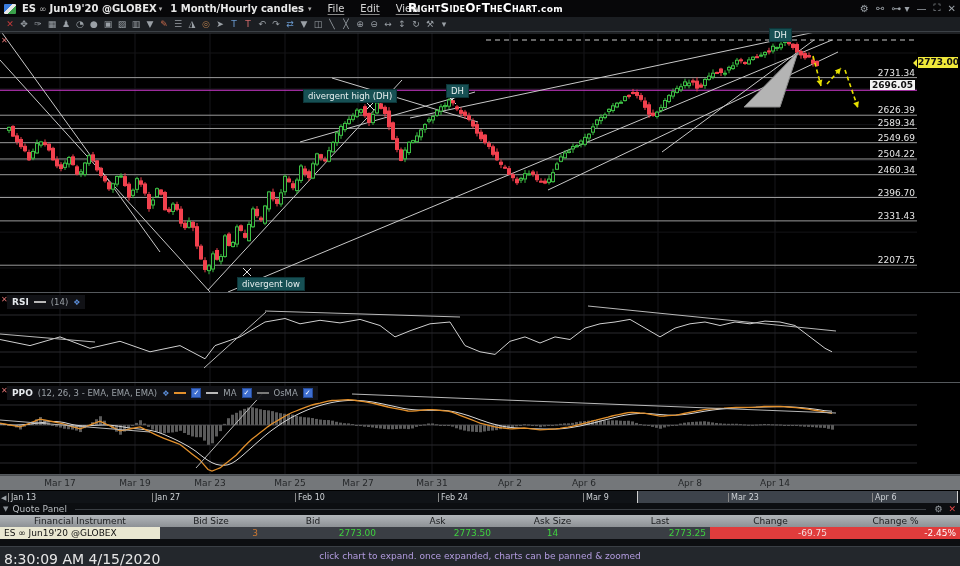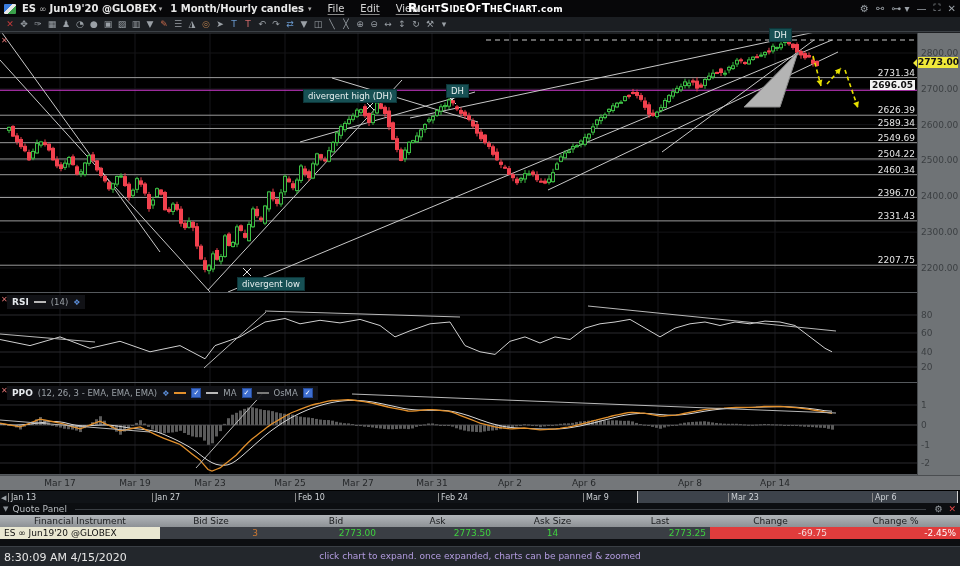--- a/index.html
+++ b/index.html
@@ -57,21 +57,21 @@
   #q-hdr .tri{color:#8a9096;font-size:7px;margin:0 4px 0 3px;}
   #q-hdr .rule{flex:1;height:1px;background:#3a3e43;margin:0 8px;}
   #q-hdr .g{color:#9aa0a6;font-size:9px;margin-right:6px;}
   #q-hdr .x{color:#e04848;font-size:9px;margin-right:4px;font-weight:bold;}
   #q-cols{position:absolute;left:0;top:12px;width:960px;height:12px;background:linear-gradient(#b2b6ba,#8d9195);}
   .q-col{position:absolute;top:1px;color:#1a1c1e;font-size:9px;text-align:center;}
   #q-row{position:absolute;left:0;top:24px;width:960px;height:12px;}
   .q-cell{position:absolute;top:0;height:12px;font-size:9px;line-height:12px;box-sizing:border-box;padding:0 4px;background:#3a3e44;color:#d0d0d0;white-space:nowrap;overflow:hidden;}
   
   #statusbar{position:absolute;left:0;top:546px;width:960px;height:20px;background:#23272c;border-top:1px solid #3a3f45;box-sizing:border-box;}
-  #status-time{position:absolute;left:4px;top:4px;color:#e6e6e6;font-size:11px;}
+  #status-time{position:absolute;left:4px;top:4px;color:#e6e6e6;font-size:14px;}
   #status-hint{position:absolute;left:50%;top:4px;transform:translateX(-50%);color:#b39ce0;font-size:9px;white-space:nowrap;}
 </style>
 </head>
 <body>
 
 <div id="app">
 
   <div id="titlebar">
     <span class="app-ico"></span>
     <span class="sym">ES</span>
@@ -850,37 +850,20 @@
         <rect x="827" y="425" width="3" height="3.7959999999999923" fill="#5a5a5a"></rect>
         <rect x="831" y="425" width="3" height="4.650285714285701" fill="#5a5a5a"></rect>
         <path d="M0,423.8 L4,424.2 L8,424.6 L12,425.0 L16,425.1 L20,424.9 L24,424.6 L28,424.4 L32,423.8 L36,423.3 L40,422.8 L44,422.3 L48,421.8 L52,421.5 L56,421.5 L60,421.9 L64,422.5 L68,423.5 L72,424.5 L76,425.2 L80,425.7 L84,425.9 L88,425.9 L92,425.5 L96,425.3 L100,425.1 L104,425.0 L108,425.0 L112,425.4 L116,425.9 L120,426.4 L124,427.1 L128,427.8 L132,428.3 L136,428.7 L140,429.1 L144,429.6 L148,430.0 L152,430.7 L156,431.7 L160,433.0 L164,434.5 L168,436.3 L172,438.0 L176,439.9 L180,441.9 L184,444.0 L188,446.2 L192,448.7 L196,451.4 L200,454.6 L204,457.7 L208,460.4 L212,462.7 L216,464.3 L220,465.1 L224,465.3 L228,464.8 L232,463.2 L236,460.7 L240,457.6 L244,454.2 L248,450.6 L252,447.1 L256,443.5 L260,440.0 L264,436.5 L268,433.2 L272,430.1 L276,427.3 L280,424.5 L284,421.9 L288,419.5 L292,417.2 L296,415.2 L300,413.2 L304,411.4 L308,409.7 L312,408.2 L316,406.8 L320,405.5 L324,404.4 L328,403.4 L332,402.5 L336,401.8 L340,401.2 L344,400.8 L348,400.5 L352,400.4 L356,400.4 L360,400.6 L364,400.9 L368,401.4 L372,401.9 L376,402.6 L380,403.4 L384,404.2 L388,405.1 L392,405.9 L396,406.8 L400,407.7 L404,408.5 L408,409.1 L412,409.6 L416,409.9 L420,410.1 L424,410.2 L428,410.3 L432,410.3 L436,410.3 L440,410.3 L444,410.4 L448,410.8 L452,411.4 L456,412.2 L460,413.2 L464,414.3 L468,415.5 L472,416.9 L476,418.3 L480,419.8 L484,421.1 L488,422.5 L492,423.7 L496,424.7 L500,425.7 L504,426.5 L508,427.1 L512,427.6 L516,427.9 L520,428.1 L524,428.3 L528,428.5 L532,428.7 L536,428.8 L540,428.9 L544,429.0 L548,429.0 L552,429.1 L556,429.0 L560,428.8 L564,428.5 L568,428.0 L572,427.4 L576,426.7 L580,426.0 L584,425.1 L588,424.2 L592,423.3 L596,422.3 L600,421.2 L604,420.2 L608,419.2 L612,418.2 L616,417.2 L620,416.2 L624,415.4 L628,414.7 L632,414.1 L636,413.7 L640,413.4 L644,413.4 L648,413.5 L652,413.8 L656,414.2 L660,414.5 L664,414.8 L668,415.1 L672,415.2 L676,415.1 L680,414.9 L684,414.5 L688,414.0 L692,413.4 L696,412.7 L700,412.0 L704,411.3 L708,410.7 L712,410.1 L716,409.6 L720,409.2 L724,408.8 L728,408.4 L732,408.2 L736,408.0 L740,407.8 L744,407.7 L748,407.5 L752,407.4 L756,407.2 L760,407.1 L764,407.0 L768,406.9 L772,406.8 L776,406.7 L780,406.7 L784,406.7 L788,406.8 L792,407.0 L796,407.2 L800,407.5 L804,407.9 L808,408.3 L812,408.8 L816,409.3 L820,409.9 L824,410.6 L828,410.9 L832,411.2" fill="none" stroke="#d8d8d8" stroke-width="1"></path>
         <path d="M0,423.1 L4,423.8 L8,424.6 L12,425.4 L16,426.2 L20,426.9 L24,425.4 L28,423.8 L32,422.3 L36,420.7 L40,419.1 L44,419.9 L48,420.7 L52,421.5 L56,422.3 L60,423.1 L64,424.2 L68,425.4 L72,426.6 L76,427.7 L80,428.9 L84,427.3 L88,425.8 L92,424.2 L96,422.7 L100,421.1 L104,423.1 L108,425.0 L112,426.9 L116,428.9 L120,430.9 L124,430.1 L128,429.3 L132,428.5 L136,427.7 L140,426.9 L144,428.9 L148,430.9 L152,432.8 L156,434.8 L160,436.7 L164,438.3 L168,439.8 L172,441.4 L176,442.9 L180,444.5 L184,447.6 L188,450.7 L192,453.9 L196,457.0 L200,460.1 L204,464.8 L208,469.5 L212,471.0 L216,469.5 L220,467.9 L224,464.8 L228,461.7 L232,458.5 L236,455.2 L240,451.0 L244,446.8 L248,442.7 L252,439.0 L256,435.9 L260,432.8 L264,429.7 L268,426.6 L272,423.8 L276,421.5 L280,419.1 L284,416.8 L288,414.5 L292,412.5 L296,411.0 L300,409.4 L304,407.8 L308,406.3 L312,405.0 L316,404.0 L320,403.1 L324,402.1 L328,401.1 L332,400.5 L336,400.3 L340,400.1 L344,399.9 L348,399.7 L352,399.9 L356,400.5 L360,401.1 L364,401.7 L368,402.3 L372,403.1 L376,404.0 L380,405.0 L384,406.0 L388,407.0 L392,407.8 L396,408.6 L400,409.4 L404,410.2 L408,411.0 L412,411.2 L416,410.8 L420,410.4 L424,410.0 L428,409.6 L432,409.6 L436,410.0 L440,410.4 L444,410.8 L448,411.2 L452,412.1 L456,413.7 L460,415.3 L464,416.8 L468,418.4 L472,419.9 L476,421.5 L480,423.1 L484,424.1 L488,425.1 L492,426.2 L496,427.1 L500,427.6 L504,428.1 L508,428.6 L512,428.8 L516,428.5 L520,428.3 L524,428.0 L528,428.3 L532,428.8 L536,429.4 L540,429.9 L544,429.6 L548,429.4 L552,429.1 L556,428.8 L560,428.3 L564,427.7 L568,427.2 L572,426.4 L576,425.4 L580,424.4 L584,423.3 L588,422.3 L592,421.2 L596,420.2 L600,419.1 L604,418.1 L608,417.1 L612,416.0 L616,415.1 L620,414.3 L624,413.5 L628,412.7 L632,412.5 L636,412.7 L640,413.0 L644,413.2 L648,413.9 L652,414.7 L656,415.4 L660,416.2 L664,416.0 L668,415.7 L672,415.4 L676,415.1 L680,414.3 L684,413.5 L688,412.7 L692,411.9 L696,411.2 L700,410.4 L704,409.6 L708,409.2 L712,408.9 L716,408.7 L720,408.4 L724,408.2 L728,407.9 L732,407.6 L736,407.4 L740,407.4 L744,407.4 L748,407.4 L752,407.3 L756,407.1 L760,406.8 L764,406.5 L768,406.5 L772,406.5 L776,406.5 L780,406.5 L784,406.7 L788,407.0 L792,407.3 L796,407.6 L800,408.1 L804,408.6 L808,409.1 L812,409.8 L816,410.5 L820,411.2 L824,411.9 L828,412.6 L832,413.3" fill="none" stroke="#e2902c" stroke-width="1.3"></path>
         <line x1="352" y1="394" x2="836" y2="413" stroke="#b8b8b8" stroke-width="1"></line>
         <line x1="196" y1="468" x2="263" y2="393" stroke="#b8b8b8" stroke-width="1"></line>
         <line x1="0" y1="420" x2="150" y2="432" stroke="#b8b8b8" stroke-width="1"></line>
       </g>
     </svg>
 
-  <div id="gutter">
-      <div class="ax-tick" style="top: 15px;">2800.00</div>
-      <div class="ax-tick" style="top: 50.83px;">2700.00</div>
-      <div class="ax-tick" style="top: 86.66px;">2600.00</div>
-      <div class="ax-tick" style="top: 122.49px;">2500.00</div>
-      <div class="ax-tick" style="top: 158.32px;">2400.00</div>
-      <div class="ax-tick" style="top: 194.15px;">2300.00</div>
-      <div class="ax-tick" style="top: 229.98px;">2200.00</div>
-      <div class="ax-tick" style="top: 277px;">80</div>
-      <div class="ax-tick" style="top: 295px;">60</div>
-      <div class="ax-tick" style="top: 314px;">40</div>
-      <div class="ax-tick" style="top: 329px;">20</div>
-      <div class="ax-tick" style="top: 367px;">1</div>
-      <div class="ax-tick" style="top: 387px;">0</div>
-      <div class="ax-tick" style="top: 407px;">-1</div>
-      <div class="ax-tick" style="top: 425px;">-2</div>
-    </div>
   <div id="last-tag">2773.00</div>
 
   <div class="panel-x" style="top:37px">✕</div>
   <div class="panel-x" style="top:296px">✕</div>
   <div class="panel-x" style="top:387px">✕</div>
 
   <div class="chart-label" style="left:303px;top:89px">divergent high (DH)</div>
   <div class="chart-label" style="left:446px;top:84px">DH</div>
   <div class="chart-label" style="left:769px;top:28px">DH</div>
   <div class="chart-label" style="left:237px;top:277px">divergent low</div>
@@ -934,21 +917,21 @@
     <div id="q-hdr">
       <span class="tri">▼</span>
       <span>Quote Panel</span>
       <span class="rule"></span>
       <span class="g">⚙</span>
       <span class="x">✕</span>
     </div>
     <div id="q-cols">
         <div class="q-col" style="left: 0px; width: 160px;">Financial Instrument</div>
         <div class="q-col" style="left: 160px; width: 102px;">Bid Size</div>
-        <div class="q-col" style="left: 277px; width: 118px;">Bid</div>
+        <div class="q-col" style="left: 254px; width: 118px;">Bid</div>
         <div class="q-col" style="left: 380px; width: 115px;">Ask</div>
         <div class="q-col" style="left: 495px; width: 115px;">Ask Size</div>
         <div class="q-col" style="left: 610px; width: 100px;">Last</div>
         <div class="q-col" style="left: 710px; width: 121px;">Change</div>
         <div class="q-col" style="left: 831px; width: 129px;">Change %</div>
       </div>
     <div id="q-row">
         <div class="q-cell" style="left: 0px; width: 160px; text-align: left; background: rgb(233, 231, 209); color: rgb(17, 17, 17);">ES ∞ Jun19'20 @GLOBEX</div>
         <div class="q-cell" style="left: 160px; width: 102px; text-align: right; color: rgb(204, 120, 50);">3</div>
         <div class="q-cell" style="left: 262px; width: 118px; text-align: right; color: rgb(63, 210, 63);">2773.00</div>

